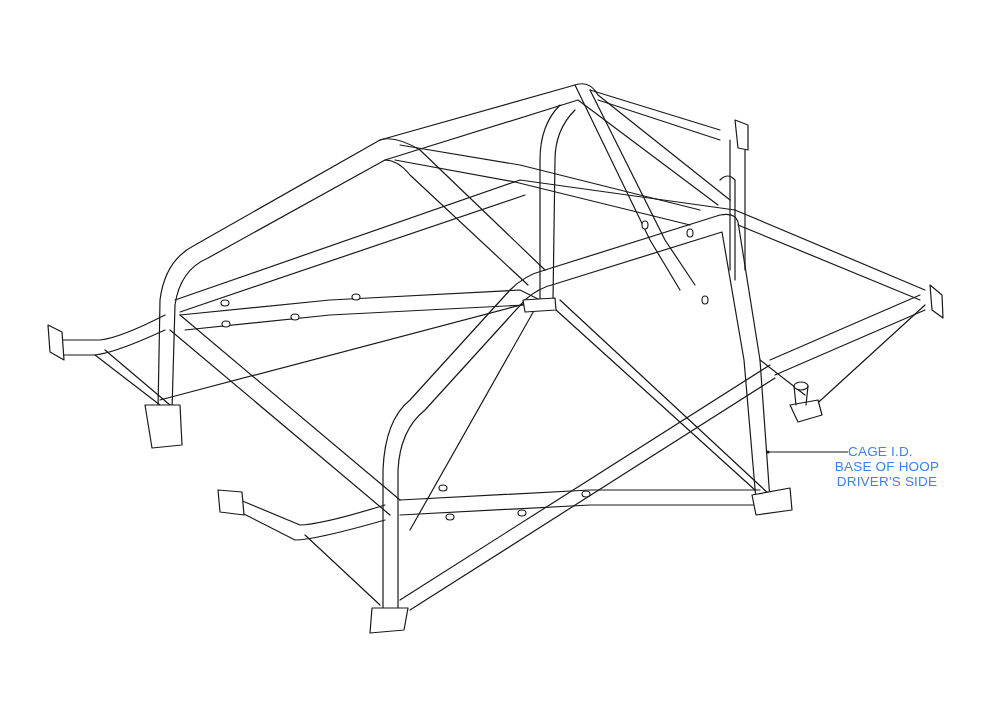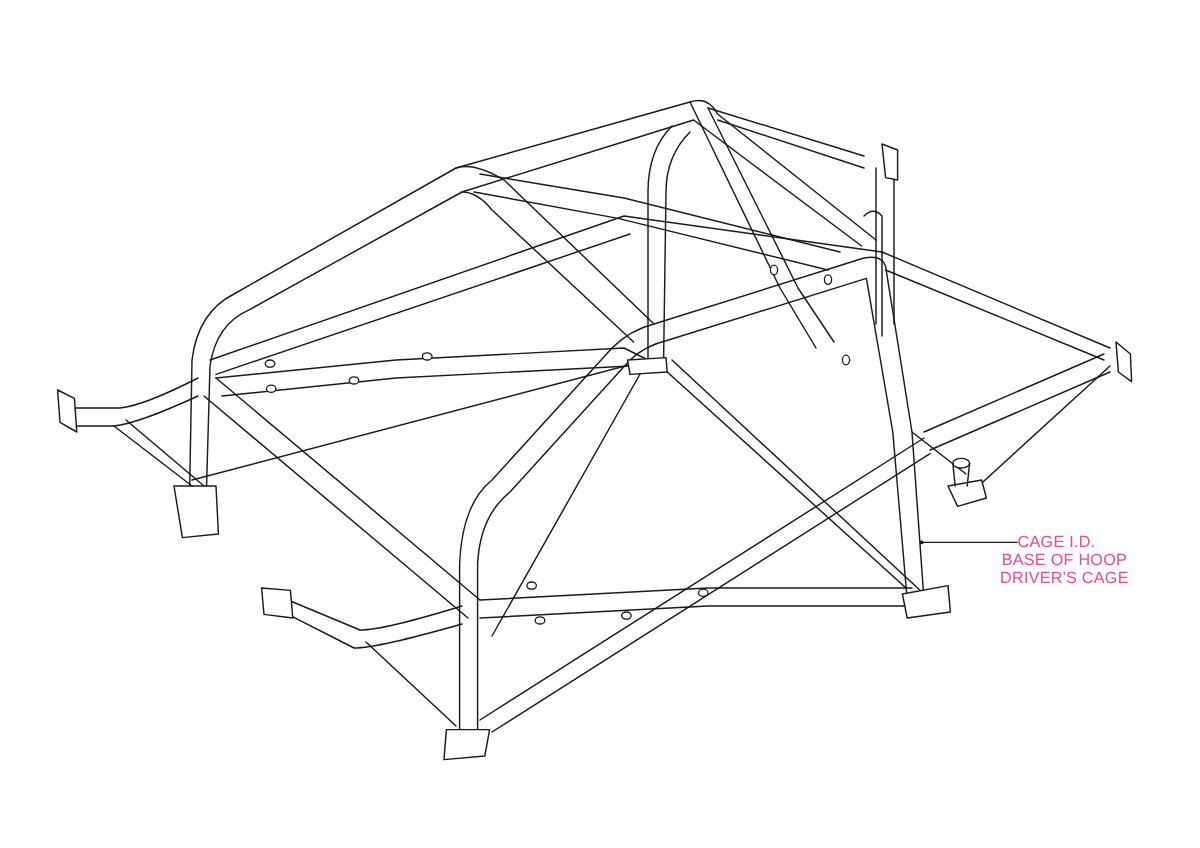--- a/index.html
+++ b/index.html
@@ -5,21 +5,21 @@
   html, body { margin: 0; padding: 0; background: #ffffff; }
   .canvas { position: relative; width: 1000px; height: 707px; background: #ffffff; overflow: hidden; }
   svg.drawing { position: absolute; left: 0; top: 0; width: 1000px; height: 707px; }
   .tube { fill: none; stroke: #1a1a1a; stroke-width: 1.2; stroke-linejoin: round; stroke-linecap: round; }
   .plate { fill: #ffffff; stroke: #1a1a1a; stroke-width: 1.2; stroke-linejoin: round; }
   .hole { fill: #ffffff; stroke: #1a1a1a; stroke-width: 1.1; }
   .leader { stroke: #1a1a1a; stroke-width: 1; }
   .callout {
     position: absolute; left: 822px; top: 444px; width: 130px;
     font-family: "Liberation Sans", "DejaVu Sans", sans-serif;
-    font-size: 13.5px; line-height: 15px; color: #ec4899;
+    font-size: 13.5px; line-height: 15px; color: #3b82f6;
     letter-spacing: 0.2px; text-align: center;
   }
   .callout div { white-space: nowrap; }
   .callout .l1 { padding-left: 26px; text-align: left; }
 </style>
 </head>
 <body>
 
 <div class="canvas">
   <svg class="drawing" viewBox="0 0 1000 707">
@@ -118,15 +118,15 @@
     <ellipse class="hole" cx="801" cy="386" rx="7" ry="4"></ellipse>
     <path class="tube" d="M794,386 L796,405 M808,386 L806,405"></path>
 
     <line class="leader" x1="768" y1="452" x2="848" y2="452"></line>
     <circle cx="768" cy="452" r="1.6" fill="#1a1a1a"></circle>
   </svg>
 
   <div class="callout">
     <div class="l1">CAGE I.D.</div>
     <div>BASE OF HOOP</div>
-    <div>DRIVER'S CAGE</div>
+    <div>DRIVER'S SIDE</div>
   </div>
 </div>
 
 </body></html>

